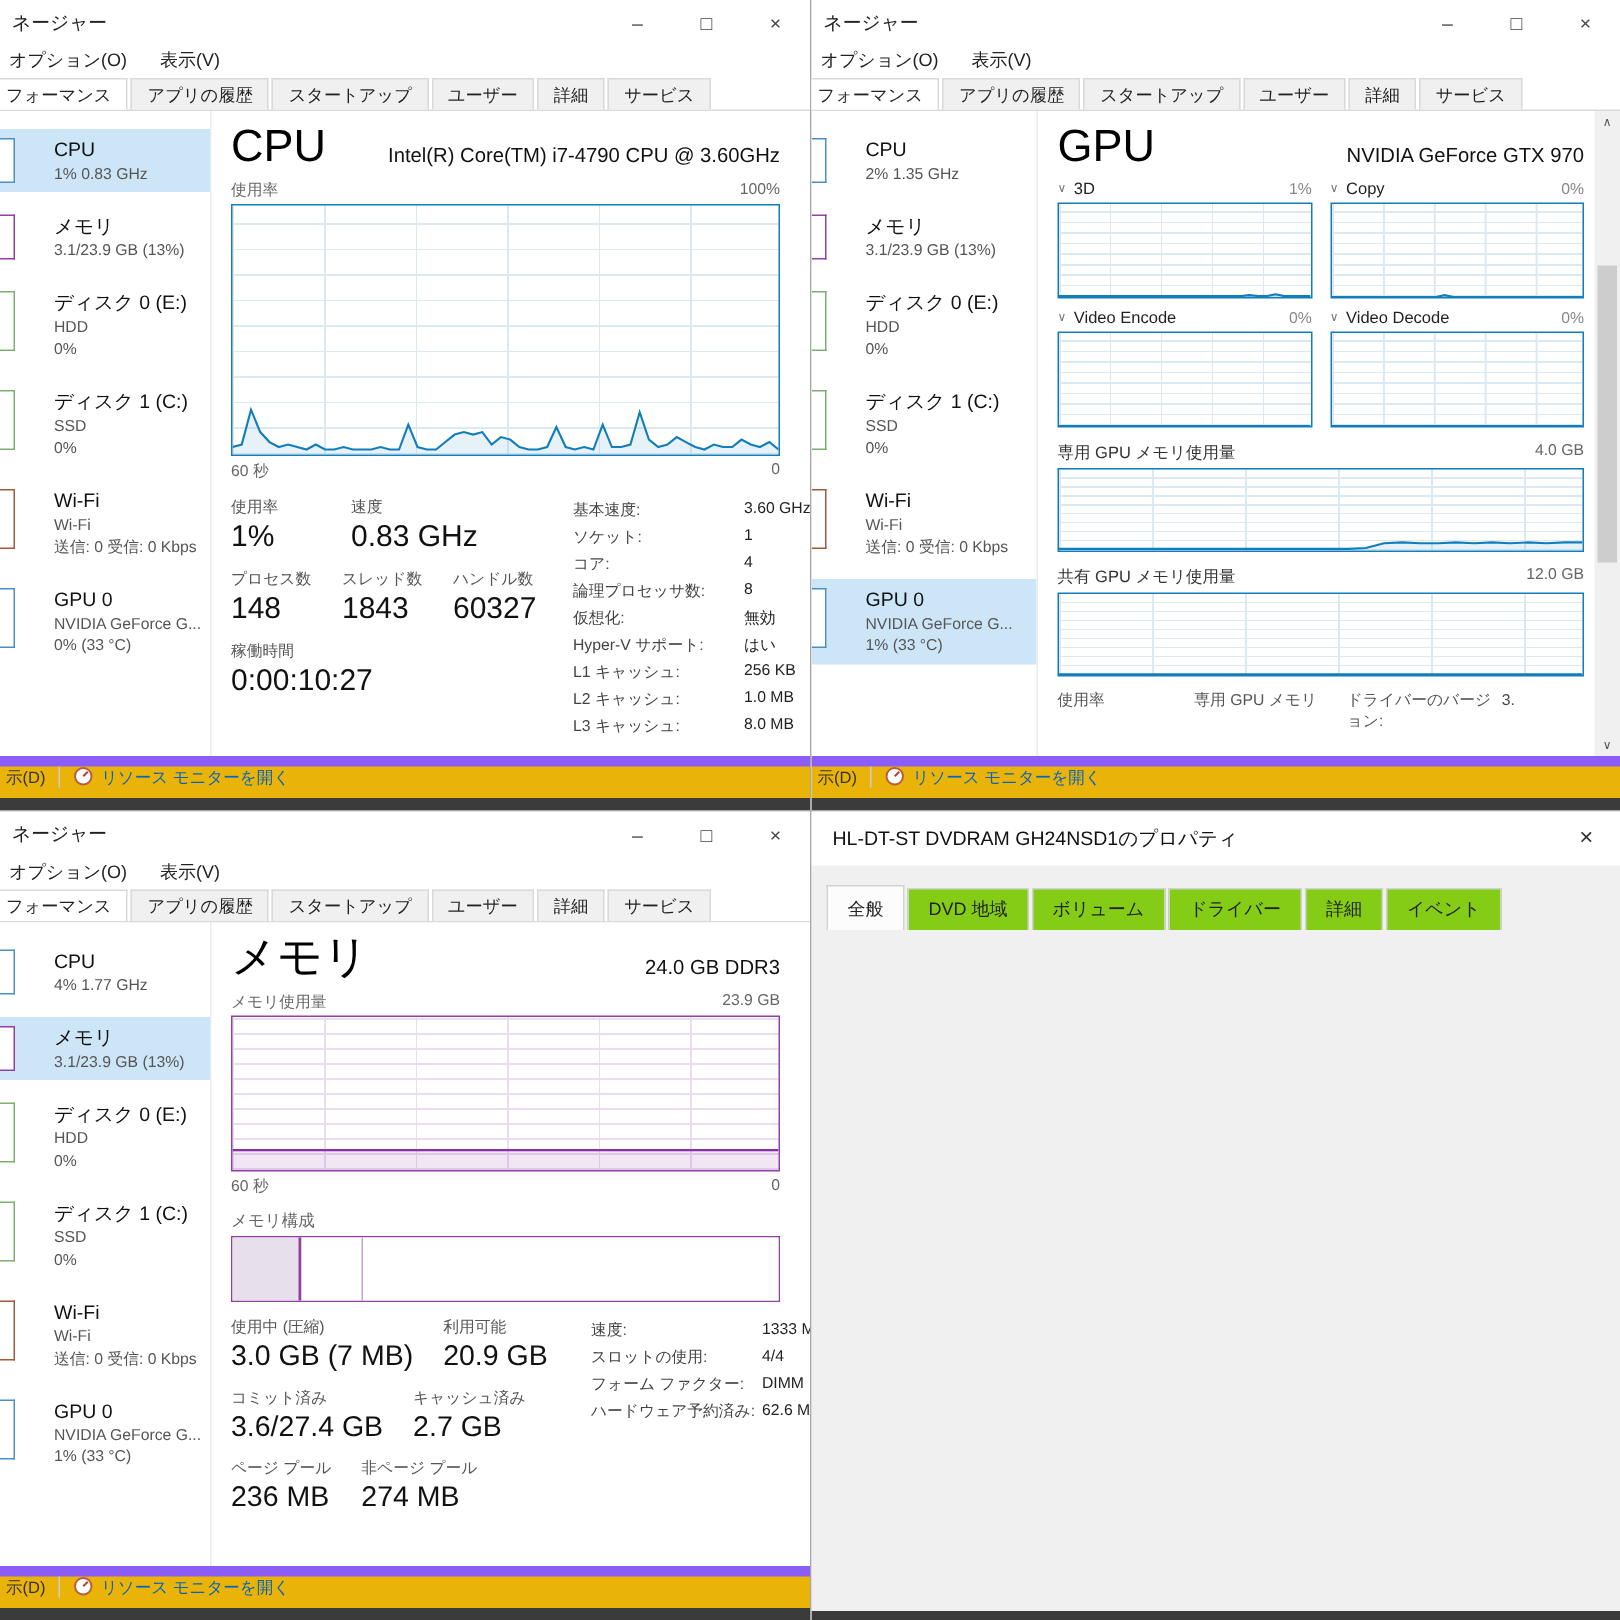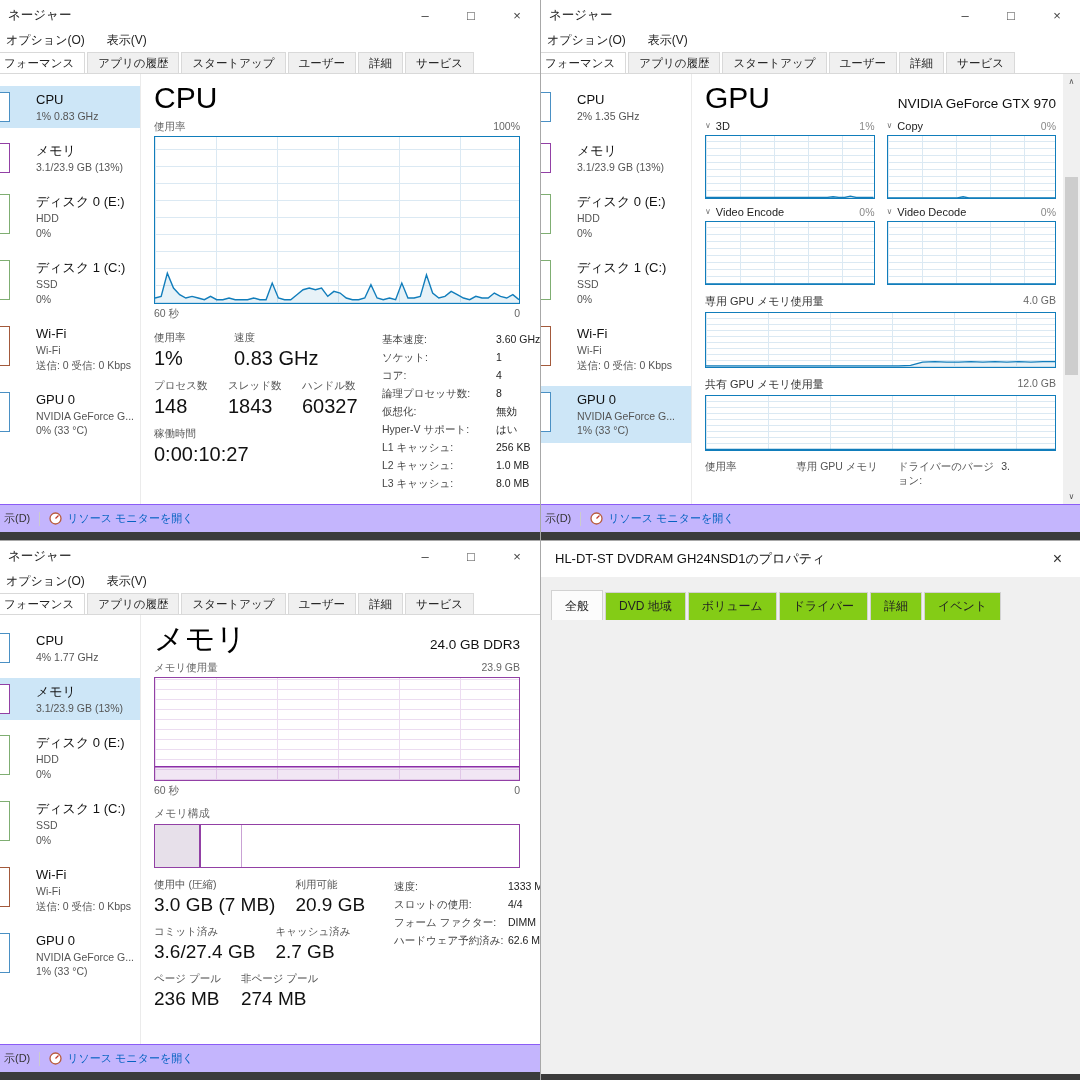--- a/index.html
+++ b/index.html
@@ -40,21 +40,21 @@
   .stats{display:flex;gap:16px;margin-top:10px}
   .bigs{width:212px;flex:none}
   .brow{display:flex;gap:20px;margin-bottom:9px}
   .bcell{min-width:60px}
   .blab{font-size:10.5px;color:#555;margin-bottom:2px;white-space:nowrap}
   .bval{font-size:20px;color:#111;white-space:nowrap}
   .kv{flex:1;font-size:10.5px;padding-top:2px}
   .kvrow{display:flex;margin-bottom:4px}
   .kl{width:114px;color:#444;flex:none;white-space:nowrap}
   .kvv{color:#222;white-space:nowrap}
-  .statusbar{position:absolute;left:0;right:0;bottom:8px;height:28px;border-top:1px solid #8b5cf6;background:#c4b5fd;display:flex;align-items:center;font-size:11px;color:#333;padding-left:4px}
+  .statusbar{position:absolute;left:0;right:0;bottom:8px;height:28px;border-top:7px solid #8b5cf6;background:#eab308;display:flex;align-items:flex-start;font-size:11px;color:#333;padding-left:4px}
   .sdiv{border-left:1px solid #ccc;height:14px;margin:0 9px}
   .reslink{color:#0563c1;margin-left:5px}
   .dock{position:absolute;left:0;right:0;bottom:0;height:8px;background:#3b3b3b}
 
   
   .gpu-grid{display:grid;grid-template-columns:1fr 1fr;column-gap:12px;row-gap:7px;margin-top:4px}
   .glabels{display:flex;align-items:center;font-size:11px;color:#222;margin-bottom:3px}
   .chev{font-size:8px;color:#777;margin-right:5px}
   .gpct{margin-left:auto;font-size:10.5px;color:#888}
   .gchart{height:64px}
@@ -143,20 +143,21 @@
           <div class="side-item">
             <span class="sliver" style="border-color: rgb(74, 144, 196); height: 40px;"></span>
             <div class="side-title">GPU 0</div>
             <div class="side-sub">NVIDIA GeForce G...</div>
             <div class="side-sub">0% (33 °C)</div>
           </div>
         </div>
       <div class="tm-main">
         <div class="main-head">
           <span class="main-title">CPU</span>
+          <span class="main-device">Intel(R) Core(TM) i7-4790 CPU @ 3.60GHz</span>
         </div>
         <div class="crow">
           <span>使用率</span>
           <span>100%</span>
         </div>
         <div class="chart grid-b c-cpu">
             <svg viewBox="0 0 100 100" preserveAspectRatio="none" style="position:absolute;inset:0;width:100%;height:100%">
               <polygon points="0,100 0.00,97 1.69,96 3.39,82 5.08,91 6.78,95 8.47,97 10.17,96 11.86,97 13.56,98 15.25,96 16.95,98 18.64,98 20.34,97 22.03,98 23.73,98 25.42,98 27.12,97 28.81,98 30.51,98 32.20,88 33.90,97 35.59,98 37.29,98 38.98,95 40.68,92 42.37,91 44.07,92 45.76,91 47.46,96 49.15,93 50.85,94 52.54,97 54.24,98 55.93,98 57.63,97 59.32,89 61.02,97 62.71,98 64.41,97 66.10,98 67.80,88 69.49,97 71.19,97 72.88,96 74.58,83 76.27,94 77.97,97 79.66,96 81.36,93 83.05,95 84.75,97 86.44,98 88.14,96 89.83,97 91.53,97 93.22,94 94.92,96 96.61,97 98.31,95 100.00,98 100,100" fill="rgba(17,125,187,0.10)"></polygon>
               <polyline points="0.00,97 1.69,96 3.39,82 5.08,91 6.78,95 8.47,97 10.17,96 11.86,97 13.56,98 15.25,96 16.95,98 18.64,98 20.34,97 22.03,98 23.73,98 25.42,98 27.12,97 28.81,98 30.51,98 32.20,88 33.90,97 35.59,98 37.29,98 38.98,95 40.68,92 42.37,91 44.07,92 45.76,91 47.46,96 49.15,93 50.85,94 52.54,97 54.24,98 55.93,98 57.63,97 59.32,89 61.02,97 62.71,98 64.41,97 66.10,98 67.80,88 69.49,97 71.19,97 72.88,96 74.58,83 76.27,94 77.97,97 79.66,96 81.36,93 83.05,95 84.75,97 86.44,98 88.14,96 89.83,97 91.53,97 93.22,94 94.92,96 96.61,97 98.31,95 100.00,98" fill="none" stroke="#117dbb" stroke-width="1.4" vector-effect="non-scaling-stroke"></polyline>
             </svg>

